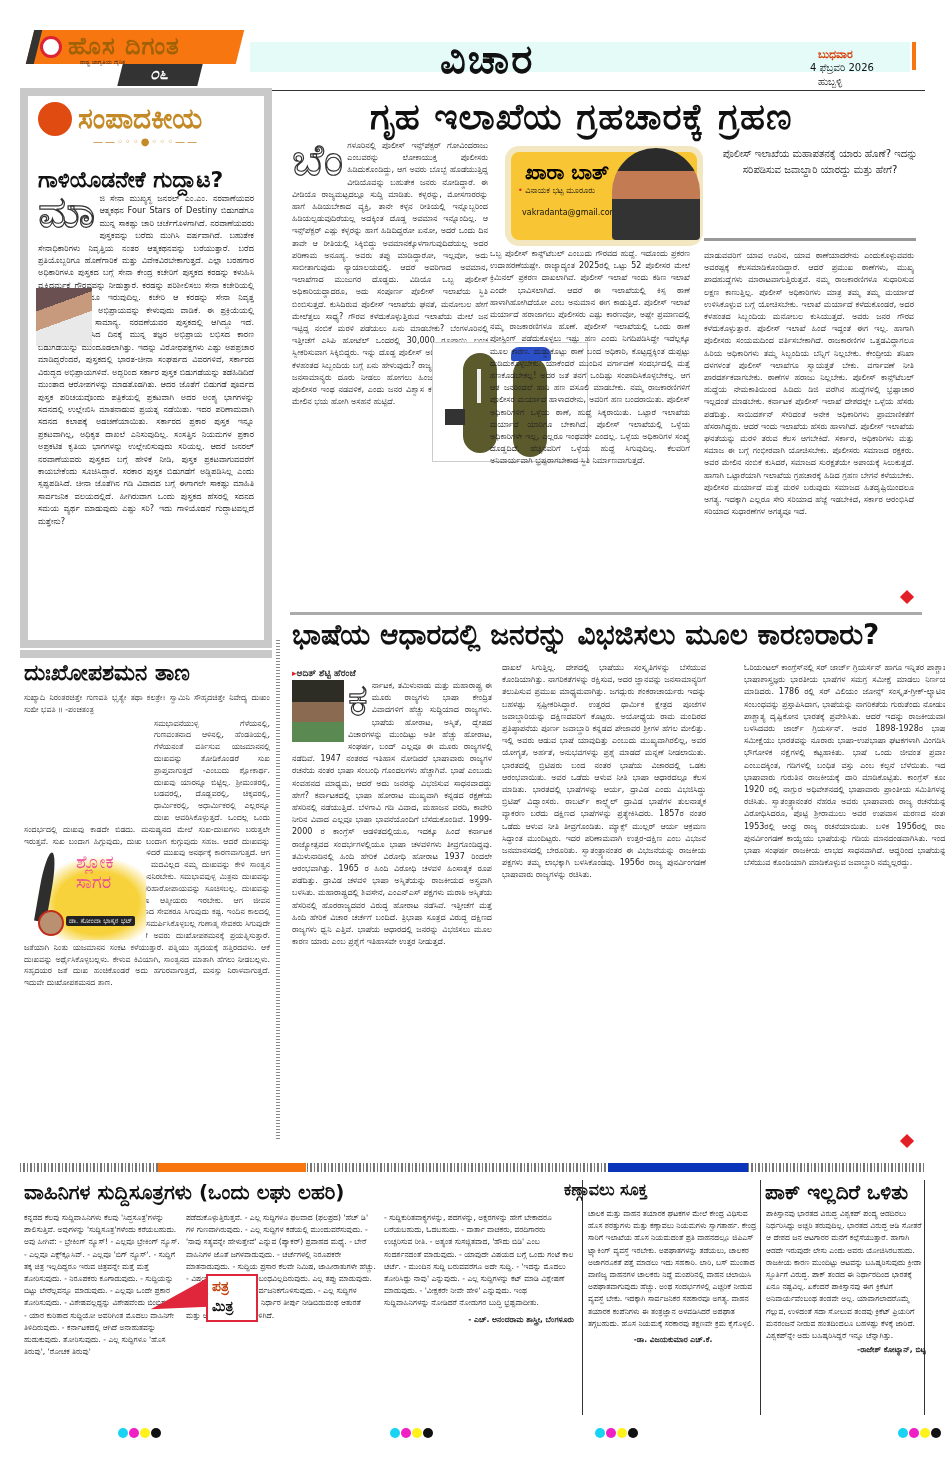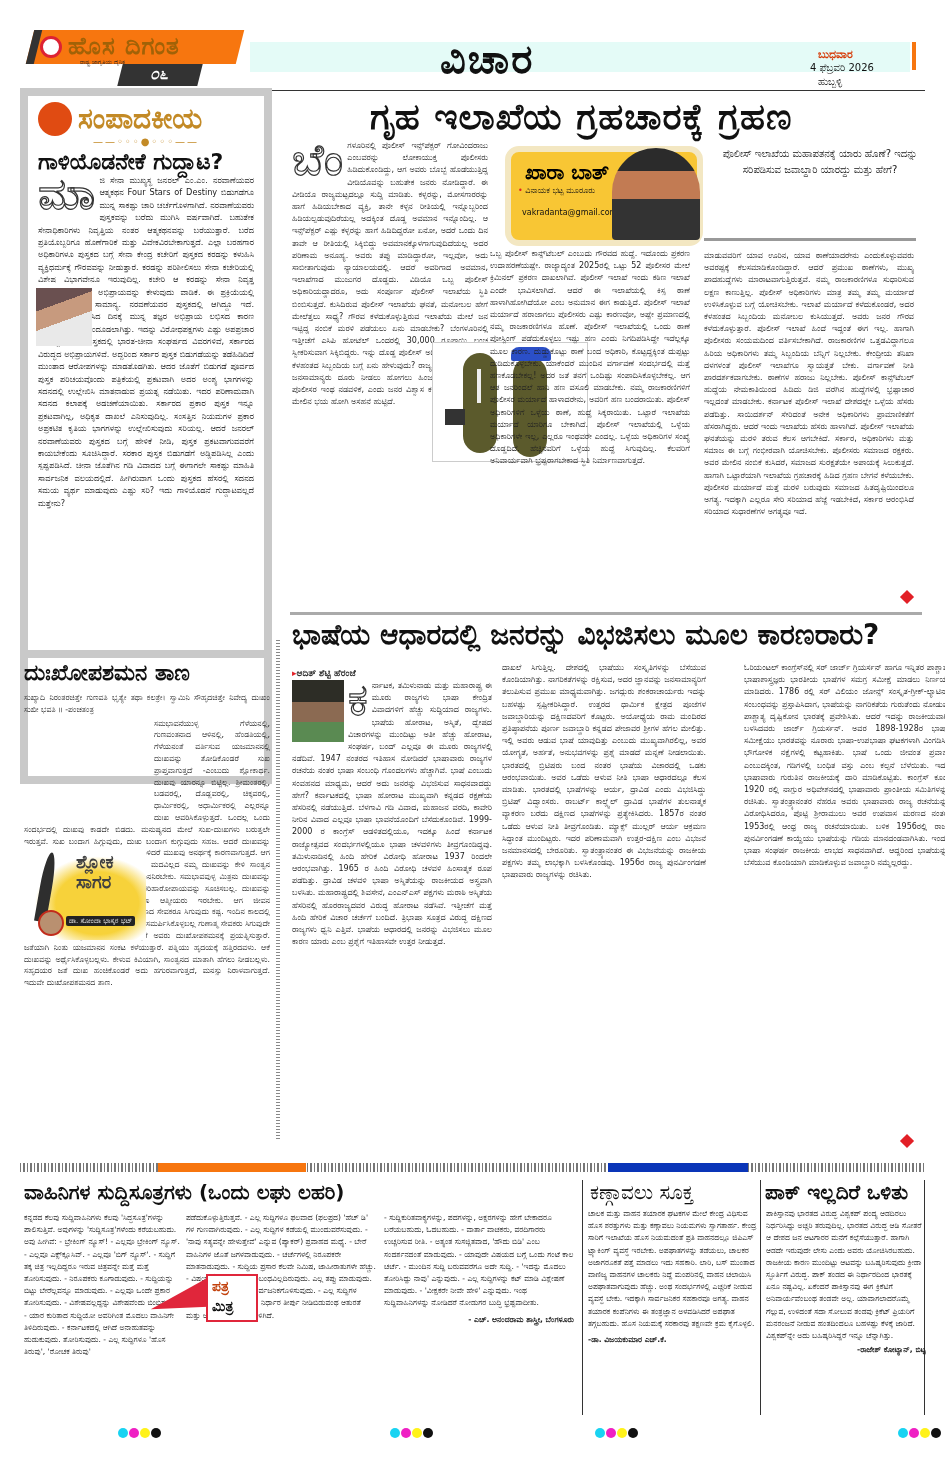--- a/index.html
+++ b/index.html
@@ -12,26 +12,26 @@
 .mast-logo{left:40px;top:36px;width:22px;height:22px;border-radius:50%;background:#fff;border:3px solid #d23}
 .mast-tag{left:80px;top:58px;font-size:6px;color:#222}
 .page-no{left:120px;top:64px;width:80px;height:22px;background:#333;color:#fff;font-weight:bold;font-size:16px;text-align:center;transform:skewX(-14deg)}
 .section-title{left:440px;top:36px;font-size:40px;font-weight:bold;letter-spacing:2px}
 .date-day{left:818px;top:48px;color:#d63a07;font-size:11px;font-weight:bold}
 .date-full{left:810px;top:62px;font-size:10px}
 .date-city{left:818px;top:76px;font-size:10px}
 .date-bar{left:912px;top:42px;width:4px;height:28px;background:#f7760f}
 .rule-top{left:20px;top:90px;width:905px;height:1px;background:#333}
 
-.ed-box{left:20px;top:88px;width:252px;height:696px;background:#c9c9c9;padding:8px}
+.ed-box{left:20px;top:88px;width:252px;height:560px;background:#c9c9c9;padding:8px}
 .ed-inner{background:#fff;width:100%;height:100%;padding:6px 10px;position:relative}
 .ed-brand{color:#c38a26;font-size:28px;font-weight:bold;display:flex;align-items:center;gap:6px}
 .ed-brand .logo{width:34px;height:34px;border-radius:50%;background:#e04b12;display:inline-block}
 .ed-ornament{color:#c38a26;text-align:center;font-size:10px;letter-spacing:2px}
-.ed-headline{font-size:22px;font-weight:bold;margin-top:2px}
+.ed-headline{font-size:22px;font-weight:bold;margin-top:20px}
 .body-text{font-size:8.2px;line-height:12.4px;text-align:justify;color:#222}
 .dropcap{float:left;font-size:44px;line-height:40px;margin-right:4px;color:#fff;-webkit-text-stroke:1.2px #333;font-family:"DejaVu Serif",serif}
 
 .hl1{left:370px;top:96px;font-size:36px;font-weight:bold;letter-spacing:1px}
 .col{font-size:8px;line-height:12.2px;text-align:justify;color:#222;overflow:hidden}
 .col1{left:292px;top:140px;width:196px;height:470px}
 .col2{left:490px;top:248px;width:200px;height:360px}
 .col3{left:704px;top:250px;width:210px;height:355px}
 .quote-box{left:505px;top:146px;width:198px;height:100px;background:#f8c634;border-radius:14px;border:6px solid #f3e7c2}
 .quote-name{left:525px;top:160px;color:#000000;font-size:20px;font-weight:bold}
@@ -49,30 +49,30 @@
 .hl2{left:292px;top:618px;font-size:28px;font-weight:bold}
 .byline2{left:292px;top:668px;font-size:9px;font-weight:bold;color:#333}
 .byline2 .tri{color:#e21f26}
 .c2a{left:292px;top:680px;width:200px;height:460px}
 .c2b{left:502px;top:662px;width:204px;height:478px}
 .c2c{left:744px;top:662px;width:204px;height:478px}
 .lb2-rule{left:20px;top:650px;width:252px;height:8px;background:#c9c9c9}
 .lb2-head{left:24px;top:660px;font-size:22px;font-weight:bold}
 .c-lb{left:24px;top:692px;width:246px;height:450px}
 .koka{left:24px;top:846px;width:122px;height:92px;background:radial-gradient(ellipse at 60% 60%,#f7d23a 0 40%,#fff 60%)}
-.koka-title{left:76px;top:846px;color:#404040;font-size:18px;font-weight:bold;line-height:20px}
+.koka-title{left:76px;top:846px;color:#ec4899;font-size:18px;font-weight:normal;line-height:20px}
 .koka-name{left:62px;top:920px;font-size:7px;color:#fff;background:#222;padding:1px 3px;border-radius:2px}
 .koka-face{left:38px;top:918px;width:26px;height:26px;border-radius:50%;background:#b99070;border:2px solid #c12b1b}
 .vrule{left:276px;top:640px;width:4px;height:500px;background:repeating-linear-gradient(180deg,#888 0 1px,#fff 1px 3px)}
 
 .strip{left:20px;top:1163px;width:905px;height:9px;background:repeating-linear-gradient(90deg,#777 0 1.5px,#fff 1.5px 3.5px)}
 .strip-o{left:158px;top:1163px;width:148px;height:9px;background:#f7760f}
 .strip-b{left:608px;top:1163px;width:140px;height:9px;background:#0a35b8}
 .bh1{left:24px;top:1180px;font-size:20px;font-weight:bold}
-.bh2{left:590px;top:1180px;font-size:20px;font-weight:normal}
+.bh2{left:564px;top:1180px;font-size:16px;font-weight:bold}
 .bh3{left:765px;top:1180px;font-size:20px;font-weight:bold}
 .bcol{font-size:7.6px;line-height:12.2px;color:#222;overflow:hidden}
 .b1{left:24px;top:1212px;width:160px;height:200px}
 .b2{left:186px;top:1212px;width:190px;height:200px}
 .b3{left:384px;top:1212px;width:190px;height:200px}
 .b4{left:588px;top:1208px;width:170px;height:200px}
 .b5{left:766px;top:1208px;width:160px;height:200px}
 .bsep1{left:582px;top:1180px;width:1px;height:235px;background:#333}
 .bsep2{left:760px;top:1180px;width:1px;height:235px;background:#333}
 .bsep3{left:924px;top:1180px;width:1px;height:235px;background:#333}
@@ -187,21 +187,21 @@
 <div class="abs patra">
   <div class="patra-plane"></div>
   <div class="patra-box">
       <div class="t1">ಪತ್ರ</div>
       <div>ಮಿತ್ರ</div>
     </div>
 </div>
 
 <div class="abs bcol b4">
   <span>ಚಾಲಕ ಮತ್ತು ವಾಹನ ತಯಾರಕ ಘಟಕಗಳ ಮೇಲೆ ಕೇಂದ್ರ ವಿಧಿಸುವ ಹೊಸ ಶರತ್ತುಗಳು ಮತ್ತು ಕಣ್ಗಾವಲು ನಿಯಮಗಳು ಸ್ವಾಗತಾರ್ಹ. ಕೇಂದ್ರ ಸಾರಿಗೆ ಇಲಾಖೆಯ ಹೊಸ ನಿಯಮದಂತೆ ಪ್ರತಿ ವಾಹನದಲ್ಲೂ ಜಿಪಿಎಸ್ ಟ್ರ್ಯಾಕಿಂಗ್ ವ್ಯವಸ್ಥೆ ಇರಬೇಕು. ಅಪಘಾತಗಳನ್ನು ತಡೆಯಲು, ಚಾಲಕರ ಅಜಾಗರೂಕತೆ ಪತ್ತೆ ಮಾಡಲು ಇದು ಸಹಕಾರಿ. ಲಾರಿ, ಬಸ್ ಮುಂತಾದ ವಾಣಿಜ್ಯ ವಾಹನಗಳ ಚಾಲಕರು ನಿದ್ದೆ ಮಂಪರಿನಲ್ಲಿ ವಾಹನ ಚಲಾಯಿಸಿ ಅಪಘಾತವಾಗುವುದು ಹೆಚ್ಚು. ಅಂಥ ಸಂದರ್ಭಗಳಲ್ಲಿ ಎಚ್ಚರಿಕೆ ನೀಡುವ ವ್ಯವಸ್ಥೆ ಬೇಕು. ಇದಕ್ಕಾಗಿ ಸಾರ್ವಜನಿಕರ ಸಹಕಾರವೂ ಅಗತ್ಯ. ವಾಹನ ತಯಾರಕ ಕಂಪೆನಿಗಳು ಈ ತಂತ್ರಜ್ಞಾನ ಅಳವಡಿಸಿದರೆ ಅಪಘಾತ ತಗ್ಗಬಹುದು. ಹೊಸ ನಿಯಮಕ್ಕೆ ಸರಕಾರವು ತಕ್ಷಣವೇ ಕ್ರಮ ಕೈಗೊಳ್ಳಲಿ.</span>
-  <div class="sig" style="text-align:left;margin-top:4px">-ಡಾ. ವಿಜಯಕುಮಾರ ಎಚ್.ಕೆ.</div>
+  <div class="sig" style="text-align:center;margin-top:4px">-ಡಾ. ವಿಜಯಕುಮಾರ ಎಚ್.ಕೆ.</div>
 </div>
 <div class="abs bcol b5">
   <span>ಪಾಕಿಸ್ತಾನವು ಭಾರತದ ವಿರುದ್ಧ ವಿಶ್ವಕಪ್ ಪಂದ್ಯ ಆಡದಿರಲು ನಿರ್ಧರಿಸಿದ್ದು ಅಚ್ಚರಿ ತರುವುದಿಲ್ಲ. ಭಾರತದ ವಿರುದ್ಧ ಆಡಿ ಸೋತರೆ ಆ ದೇಶದ ಜನ ಆಟಗಾರರ ಮನೆಗೆ ಕಲ್ಲೆಸೆಯುತ್ತಾರೆ. ಹಾಗಾಗಿ ಆಡದೇ ಇರುವುದೇ ಲೇಸು ಎಂದು ಅವರು ಯೋಚಿಸಿರಬಹುದು. ರಾಜಕೀಯ ಕಾರಣ ಮುಂದಿಟ್ಟು ಆಟವನ್ನು ಬಹಿಷ್ಕರಿಸುವುದು ಕ್ರೀಡಾ ಸ್ಫೂರ್ತಿಗೆ ವಿರುದ್ಧ. ಪಾಕ್ ತಂಡದ ಈ ನಿರ್ಧಾರದಿಂದ ಭಾರತಕ್ಕೆ ಏನೂ ನಷ್ಟವಿಲ್ಲ. ಏಕೆಂದರೆ ಪಾಕಿಸ್ತಾನವು ಈಗ ಕ್ರಿಕೆಟಿಗೆ ಅನಿವಾರ್ಯವೆಂಬಂಥ ತಂಡವೇ ಅಲ್ಲ. ಯಾವಾಗಲಾದರೊಮ್ಮೆ ಗೆಲ್ಲುವ, ಉಳಿದಂತೆ ಸದಾ ಸೋಲುವ ತಂಡವು ಕ್ರಿಕೆಟ್ ಪ್ರಿಯರಿಗೆ ಮನರಂಜನೆ ನೀಡುವ ಹಂತದಿಂದಲೂ ಬಹಳಷ್ಟು ಕೆಳಕ್ಕೆ ಜಾರಿದೆ. ವಿಶ್ವಕಪ್‌ನ್ನೇ ಅದು ಬಹಿಷ್ಕರಿಸಿದ್ದರೆ ಇನ್ನೂ ಚೆನ್ನಾಗಿತ್ತು.</span>
   <div class="sig" style="text-align:right;margin-top:2px">-ರಾಜೇಶ್ ಕೋಟ್ಯಾನ್, ಬಿಟ್ಟ</div>
 </div>
 
 <div class="reg" style="left:118px">
     <span style="background: rgb(25, 211, 242);"></span>
     <span style="background: rgb(239, 32, 196);"></span>
     <span style="background: rgb(255, 242, 26);"></span>

